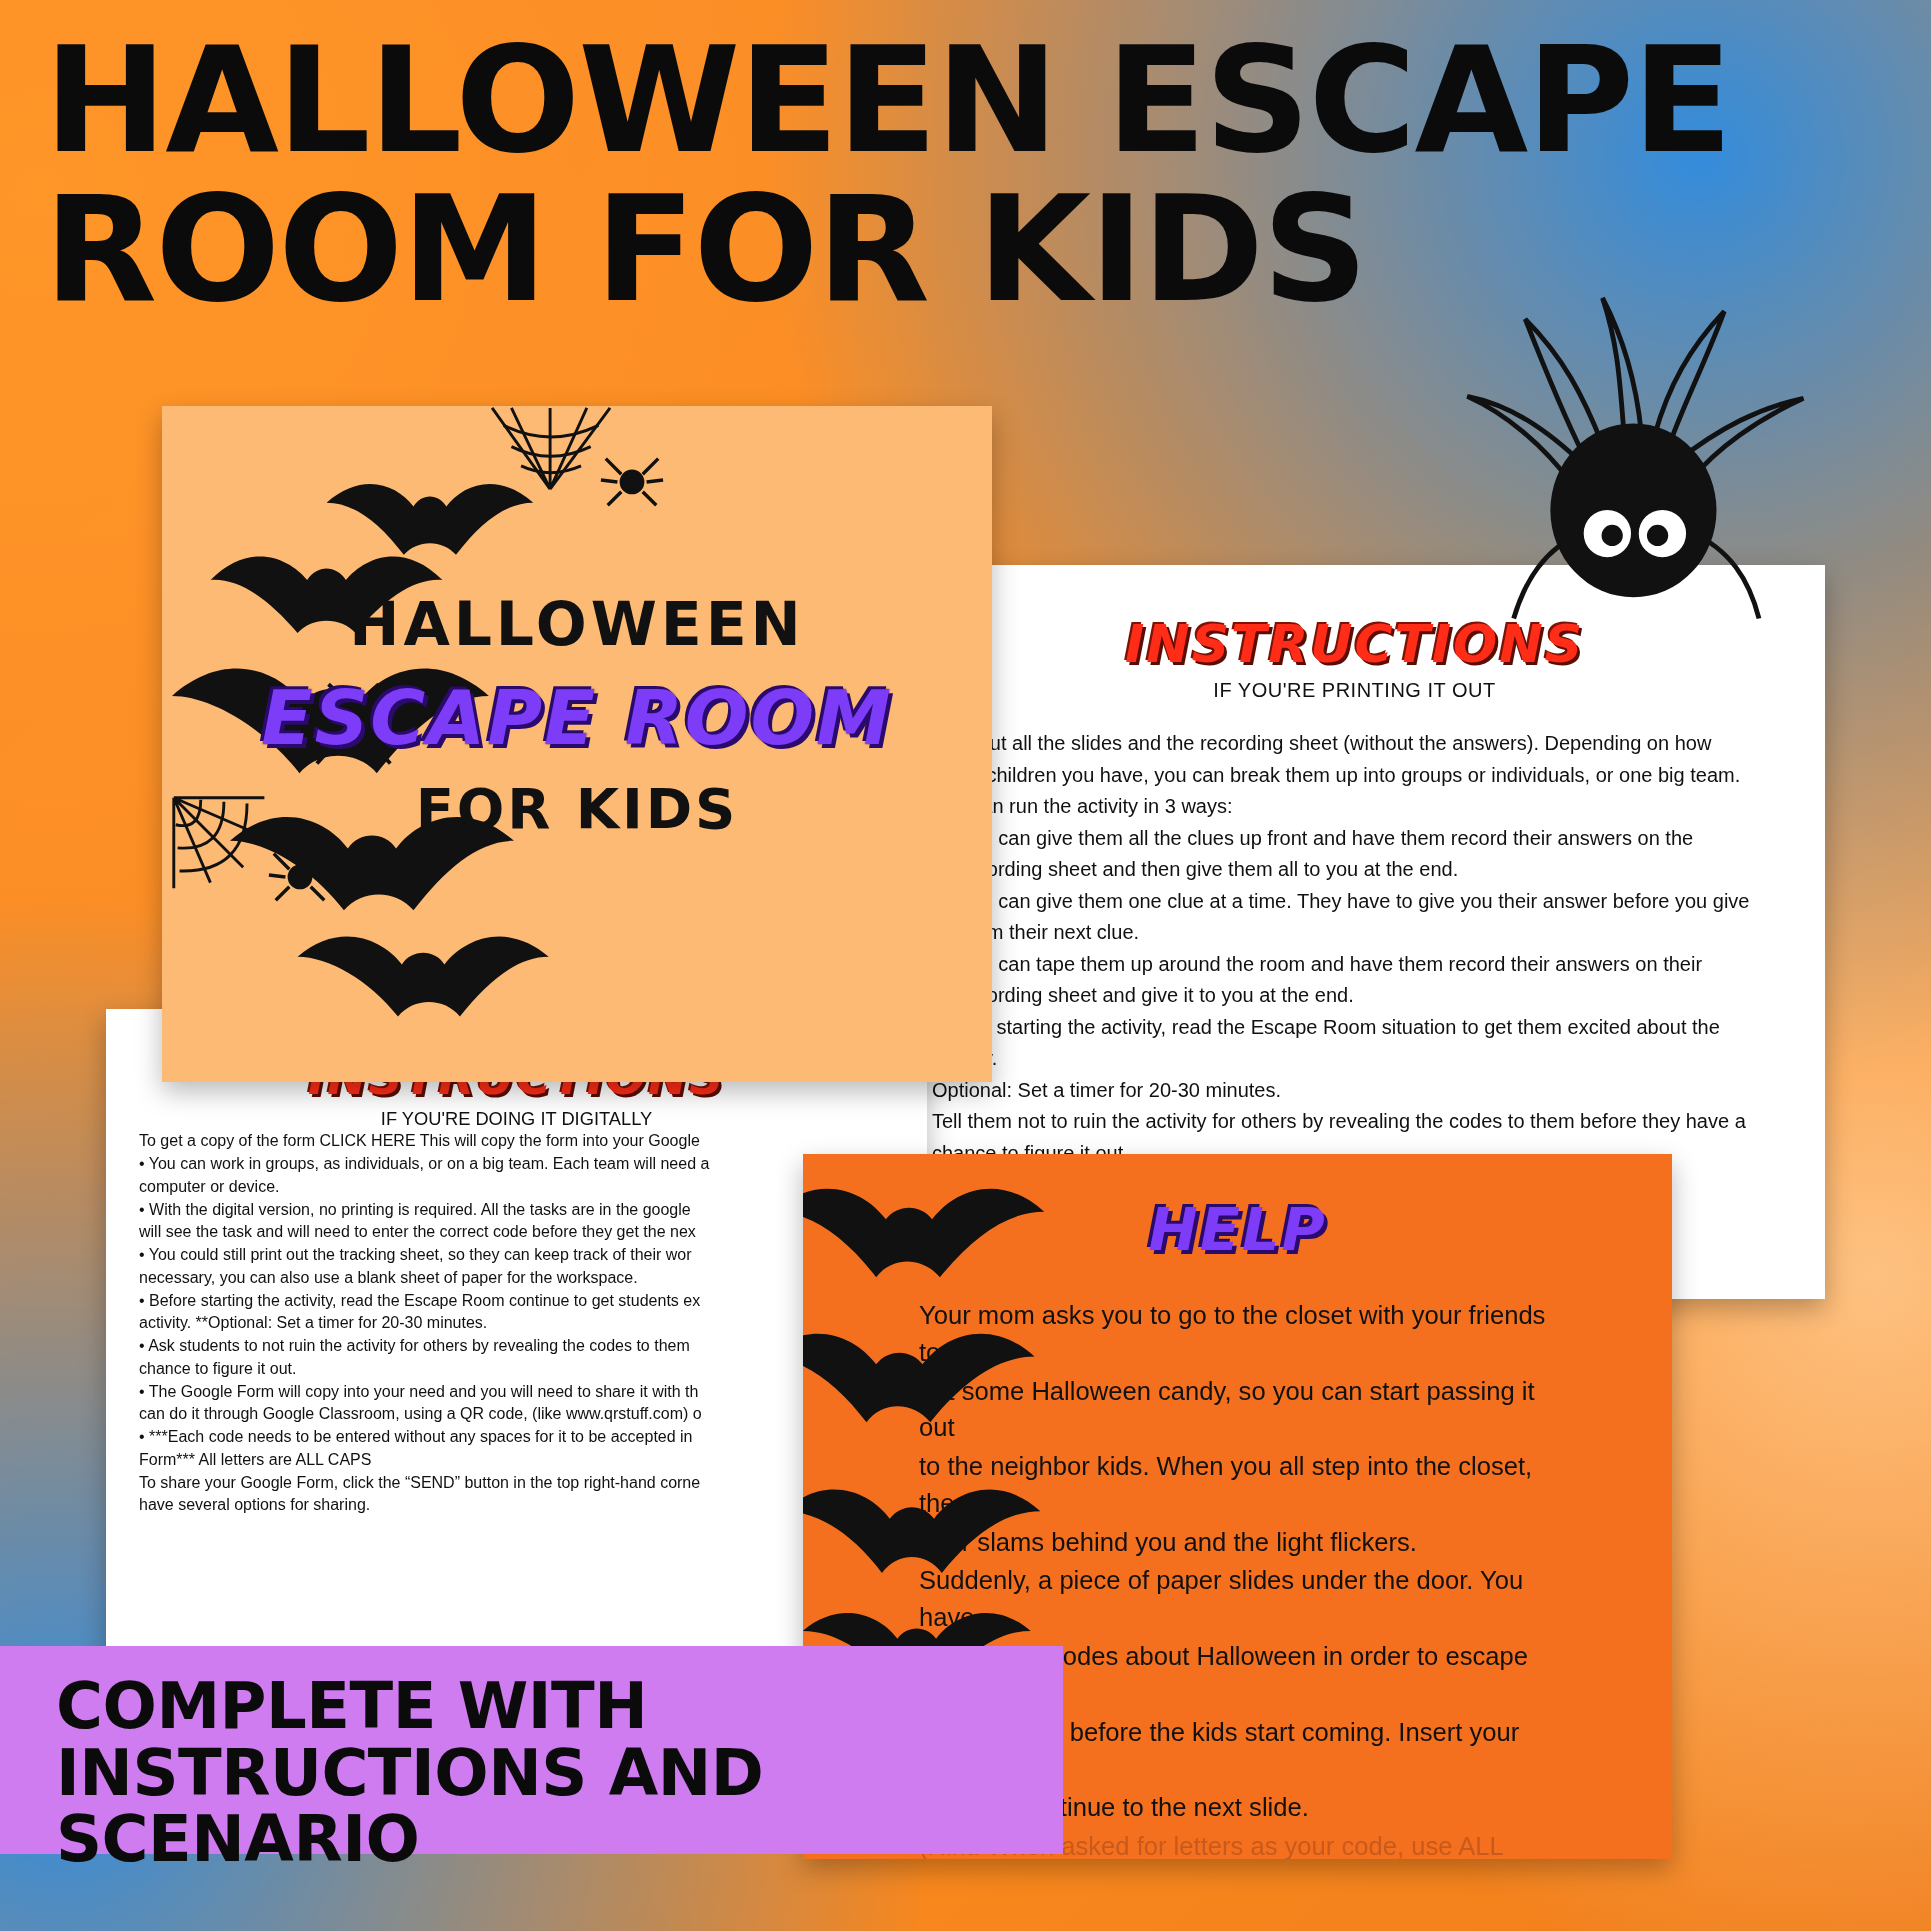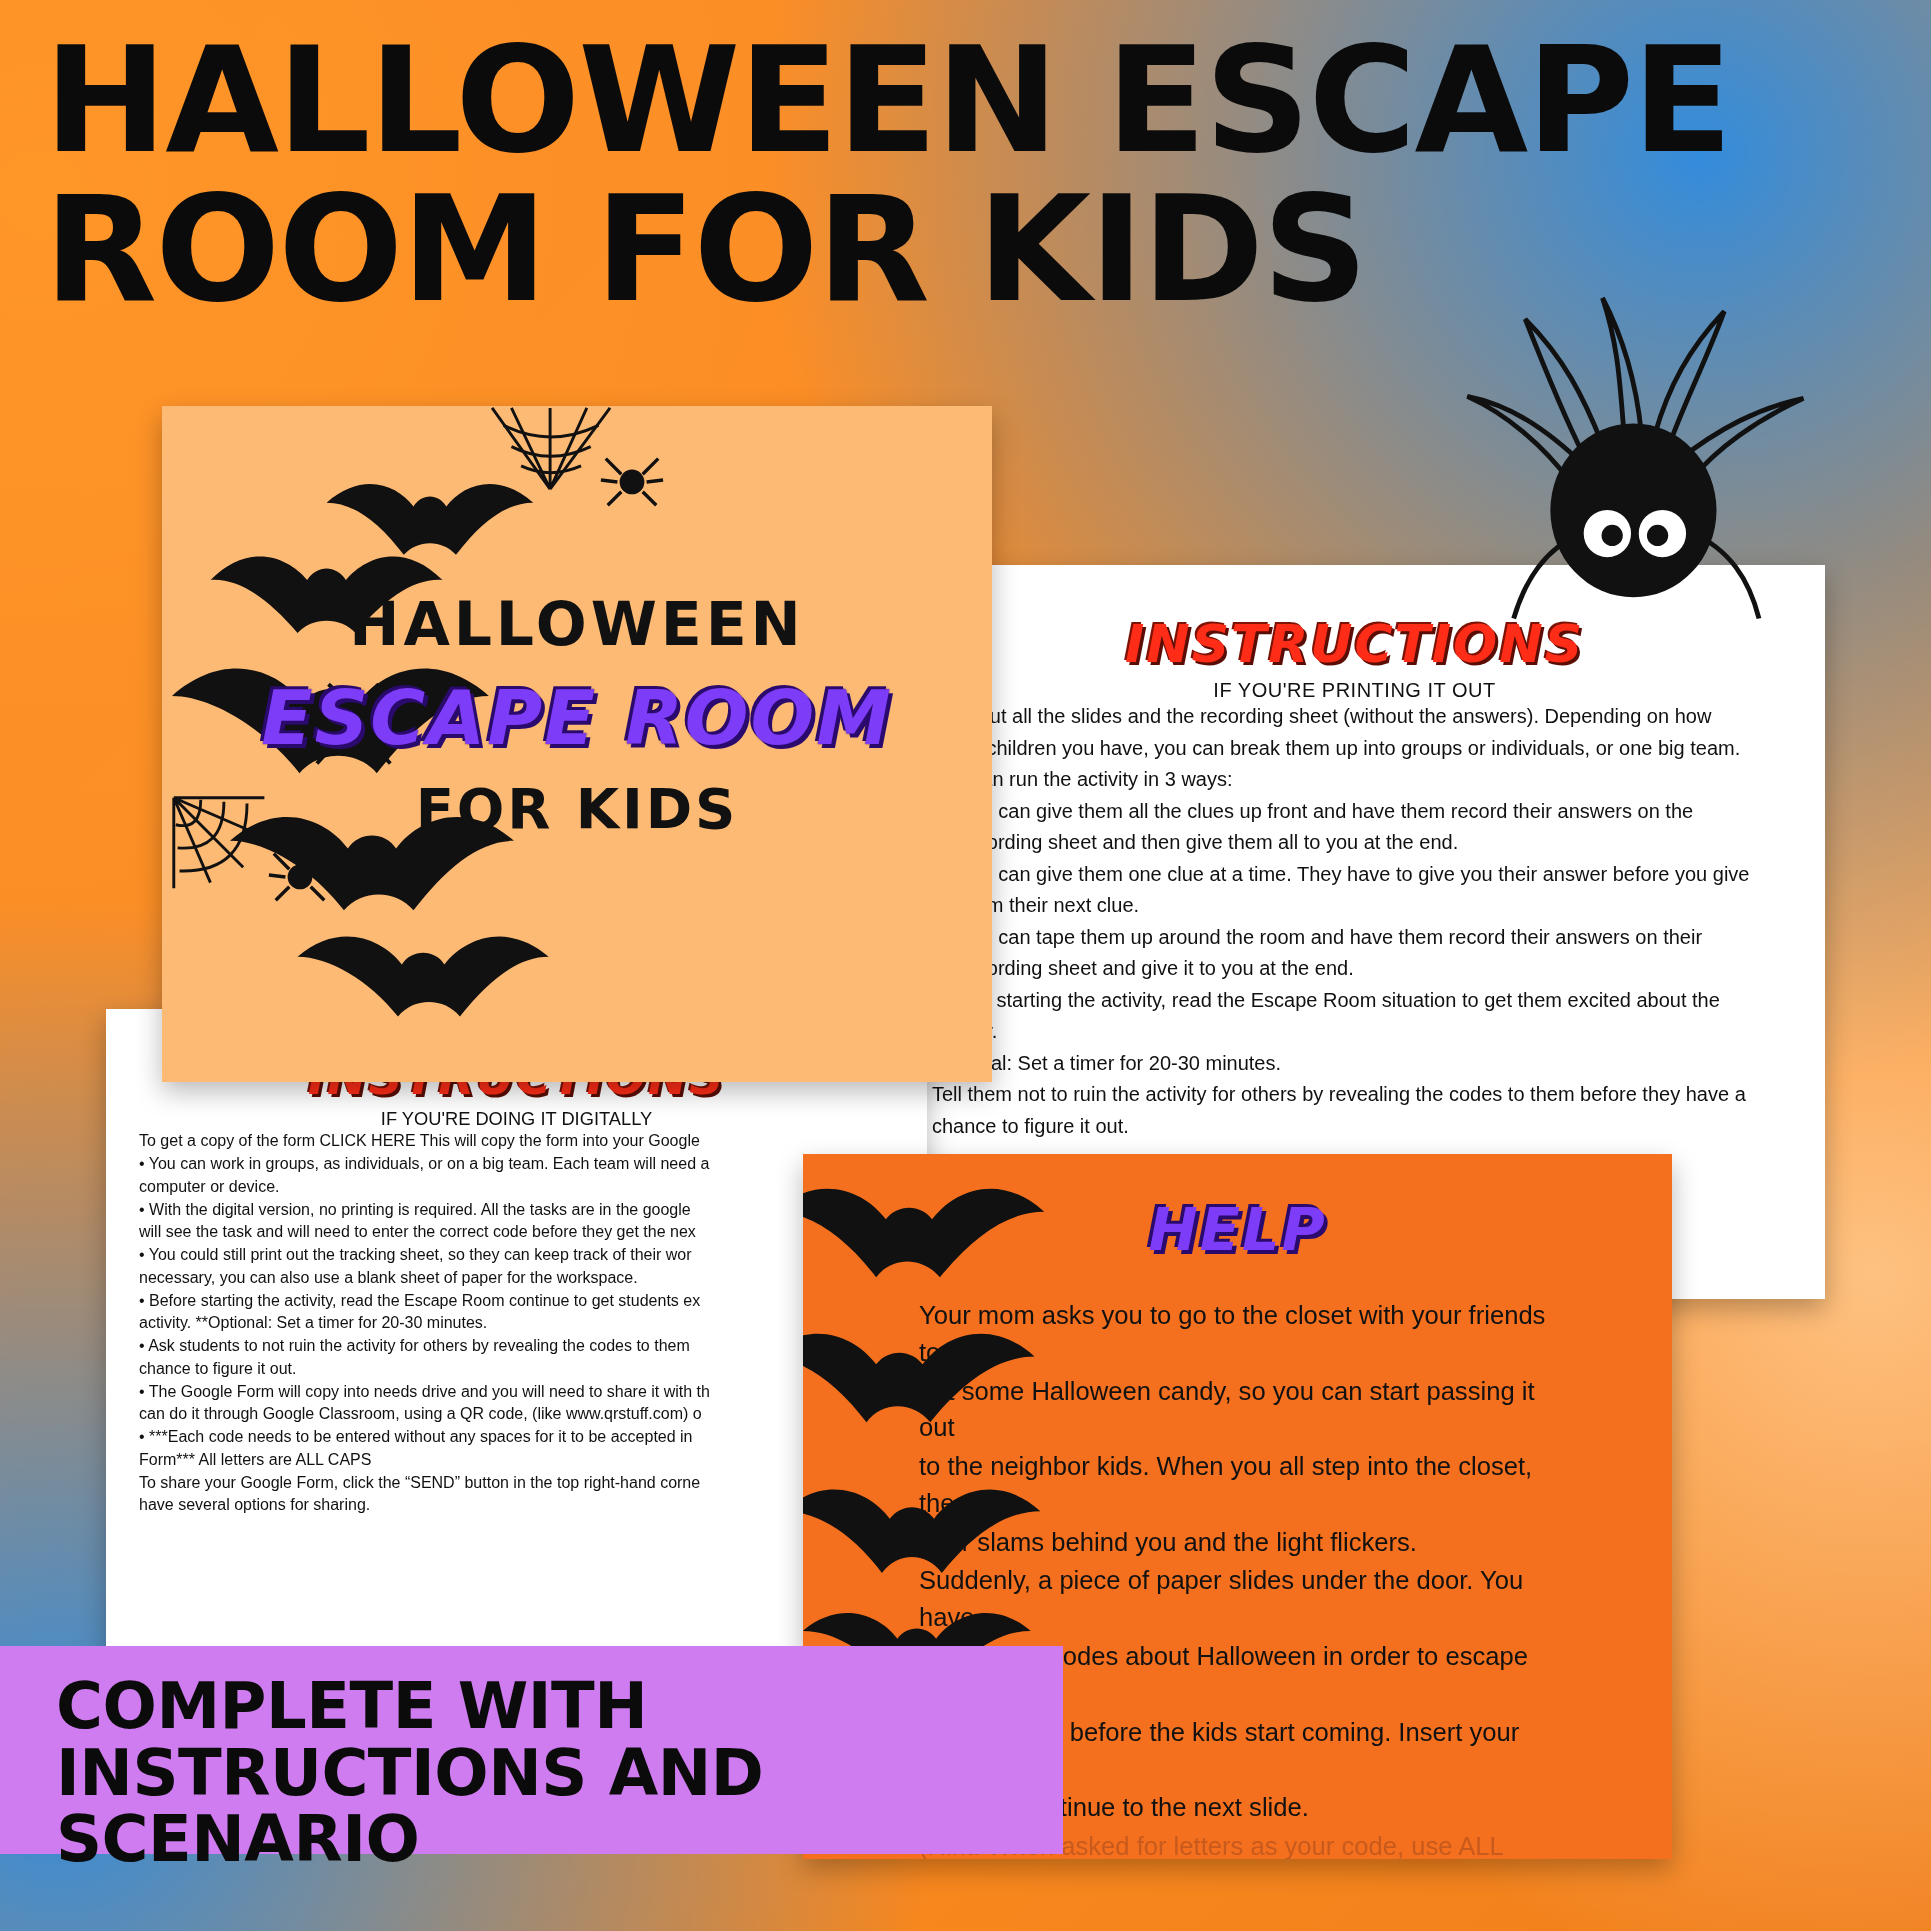--- a/index.html
+++ b/index.html
@@ -41,21 +41,21 @@
   }
   .page-print .h-ins{
     text-align:center;
     font-family:"DejaVu Sans",sans-serif;
     font-weight:bold;font-style:italic;
     font-size:52px;letter-spacing:1.9px;color:#ff2d17;
     text-shadow:2.9px 2.9px 0 #5a0d05, -1.9px -1.9px 0 #7d1205;
     margin:9.7px 0 5.8px 0;
   }
   .page-print .sub{
-    text-align:center;font-size:20px;color:#111;letter-spacing:0.5px;
+    text-align:center;font-size:20px;color:#111;letter-spacing:0.5px;margin-bottom:27px;
     font-family:"Liberation Sans",sans-serif;
   }
   .page-print .body{font-size:20px;line-height:1.48;color:#111;}
   .page-print .body p{margin:0 0 1.9px 0;}
   .page-print .ind{padding-left:27px;}
 
   
   .page-digital{
     left:106px;top:1009px;width:821px;height:647px;background:#ffffff;
     padding:29px 33px 19.3px 33px;
@@ -167,21 +167,21 @@
     <p>• You can work in groups, as individuals, or on a big team. Each team will need a</p>
     <p>computer or device.</p>
     <p>• With the digital version, no printing is required. All the tasks are in the google</p>
     <p>will see the task and will need to enter the correct code before they get the nex</p>
     <p>• You could still print out the tracking sheet, so they can keep track of their wor</p>
     <p>necessary, you can also use a blank sheet of paper for the workspace.</p>
     <p>• Before starting the activity, read the Escape Room continue to get students ex</p>
     <p>activity. **Optional:  Set a timer for 20-30 minutes.</p>
     <p>• Ask students to not ruin the activity for others by revealing the codes to them</p>
     <p>chance to figure it out.</p>
-    <p>• The Google Form will copy into needs drive and you will need to share it with th</p>
+    <p>• The Google Form will copy into your need and you will need to share it with th</p>
     <p>can do it through Google  Classroom, using a QR code, (like www.qrstuff.com) o</p>
     <p>• ***Each code needs to be entered without any spaces for it to be accepted in</p>
     <p>Form*** All letters are ALL CAPS</p>
     <p>To share your Google Form, click the “SEND” button in the top right-hand corne</p>
     <p>have several options for sharing.</p>
   </div>
 </div>
 
 <div class="card cover">
 

